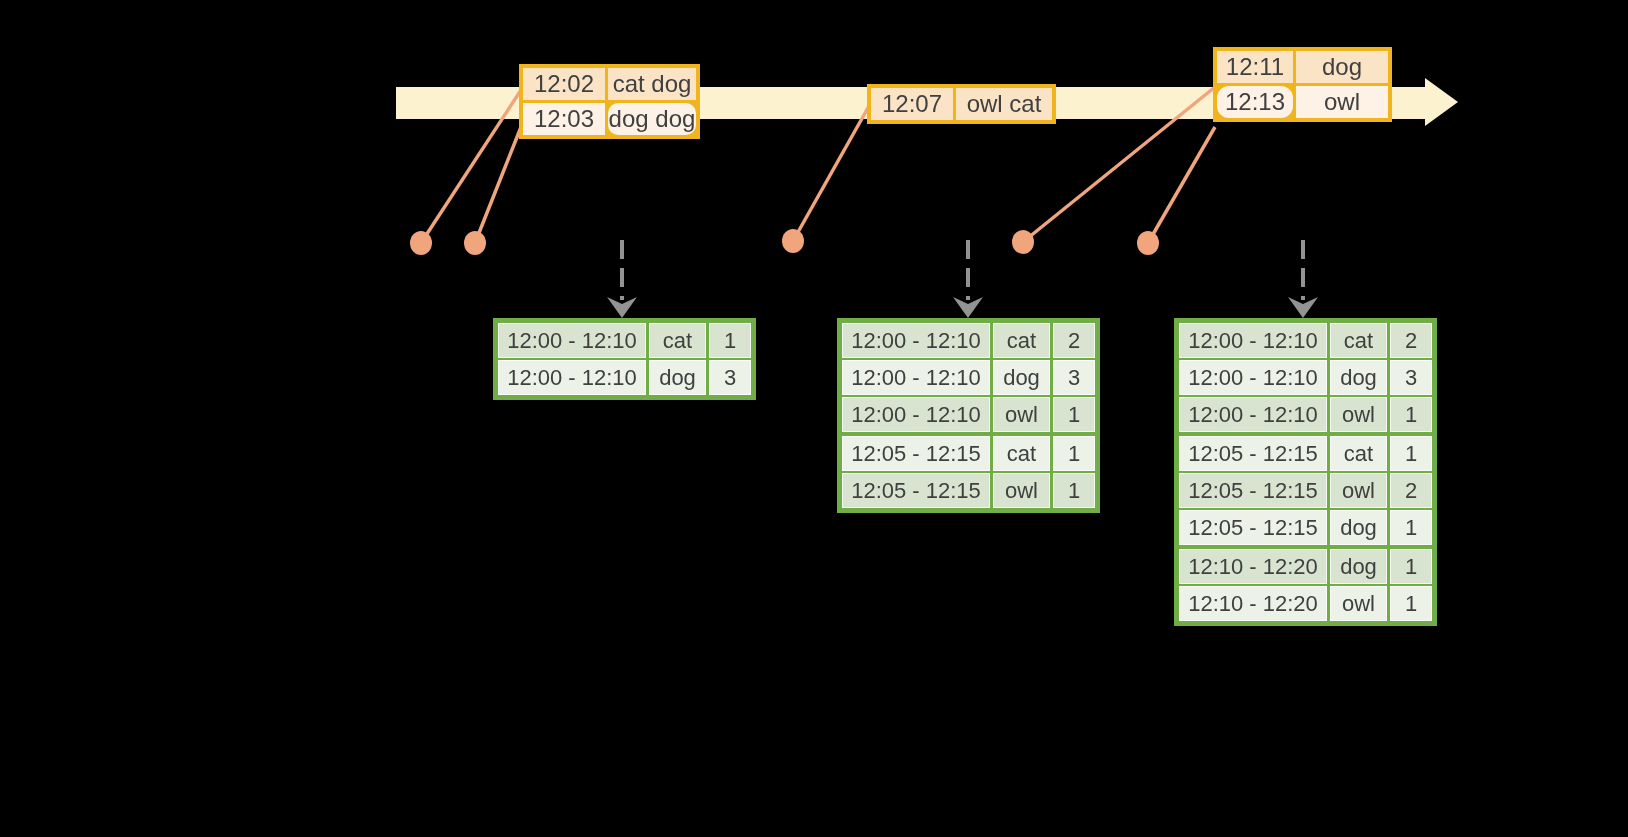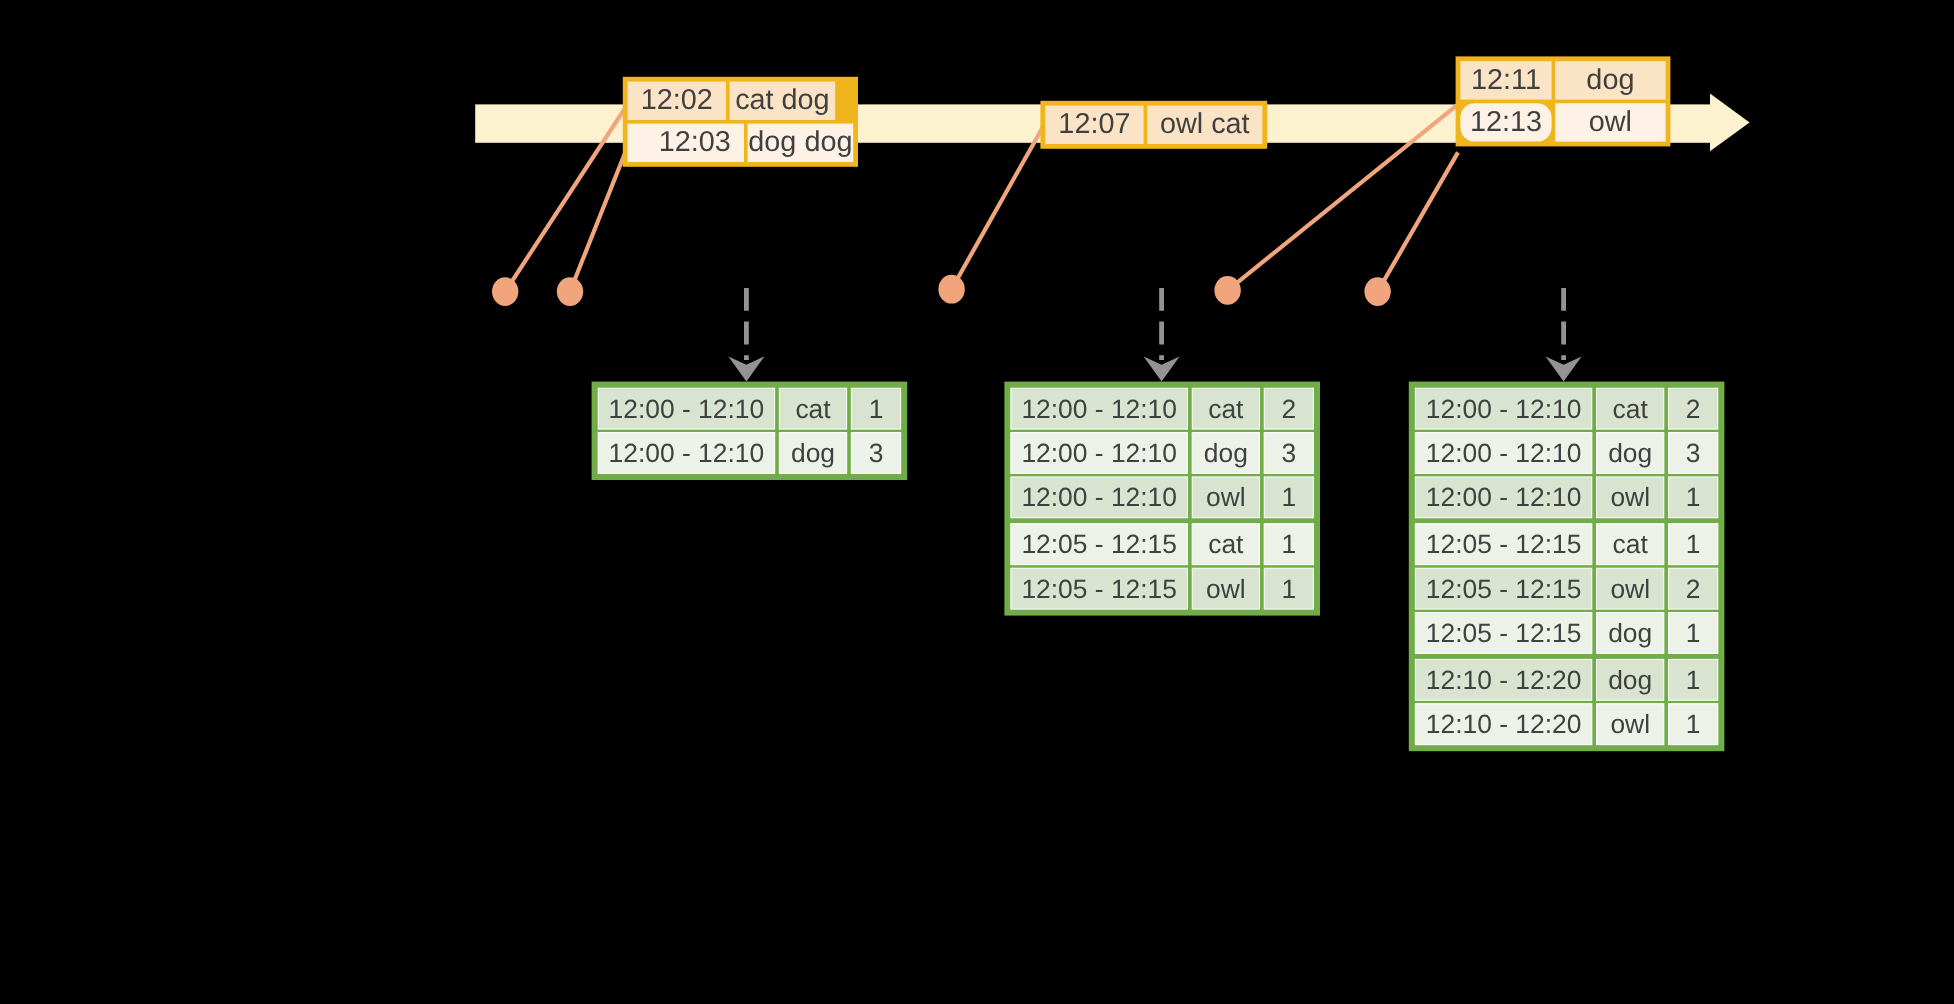--- a/index.html
+++ b/index.html
@@ -82,22 +82,22 @@
     <line class="trigger-line" x1="1303" y1="240" x2="1303" y2="300"></line>
     <polygon class="trigger-head" points="1288,297 1303,318 1318,297 1303,304"></polygon>
   </svg>
 
 <div class="etable" style="left: 519px; top: 64px;">
       <div class="erow">
         <div class="ecell dark" style="width: 82px;">12:02</div>
         <div class="ecell ml dark" style="width: 88px;">cat dog</div>
       </div>
       <div class="erow sep">
-        <div class="ecell light" style="width: 82px; padding-left: 15px;">12:03</div>
-        <div class="ecell ml light" style="width: 88px;">dog dog</div>
+        <div class="ecell light" style="width: 82px;">12:03</div>
+        <div class="ecell ml light" style="width: 88px; border-radius: 10px;">dog dog</div>
       </div>
     </div>
     <div class="etable" style="left: 867px; top: 84px;">
       <div class="erow">
         <div class="ecell dark" style="width: 82px;">12:07</div>
         <div class="ecell ml dark" style="width: 96px;">owl cat</div>
       </div>
     </div>
     <div class="etable" style="left: 1213px; top: 47px;">
       <div class="erow">

